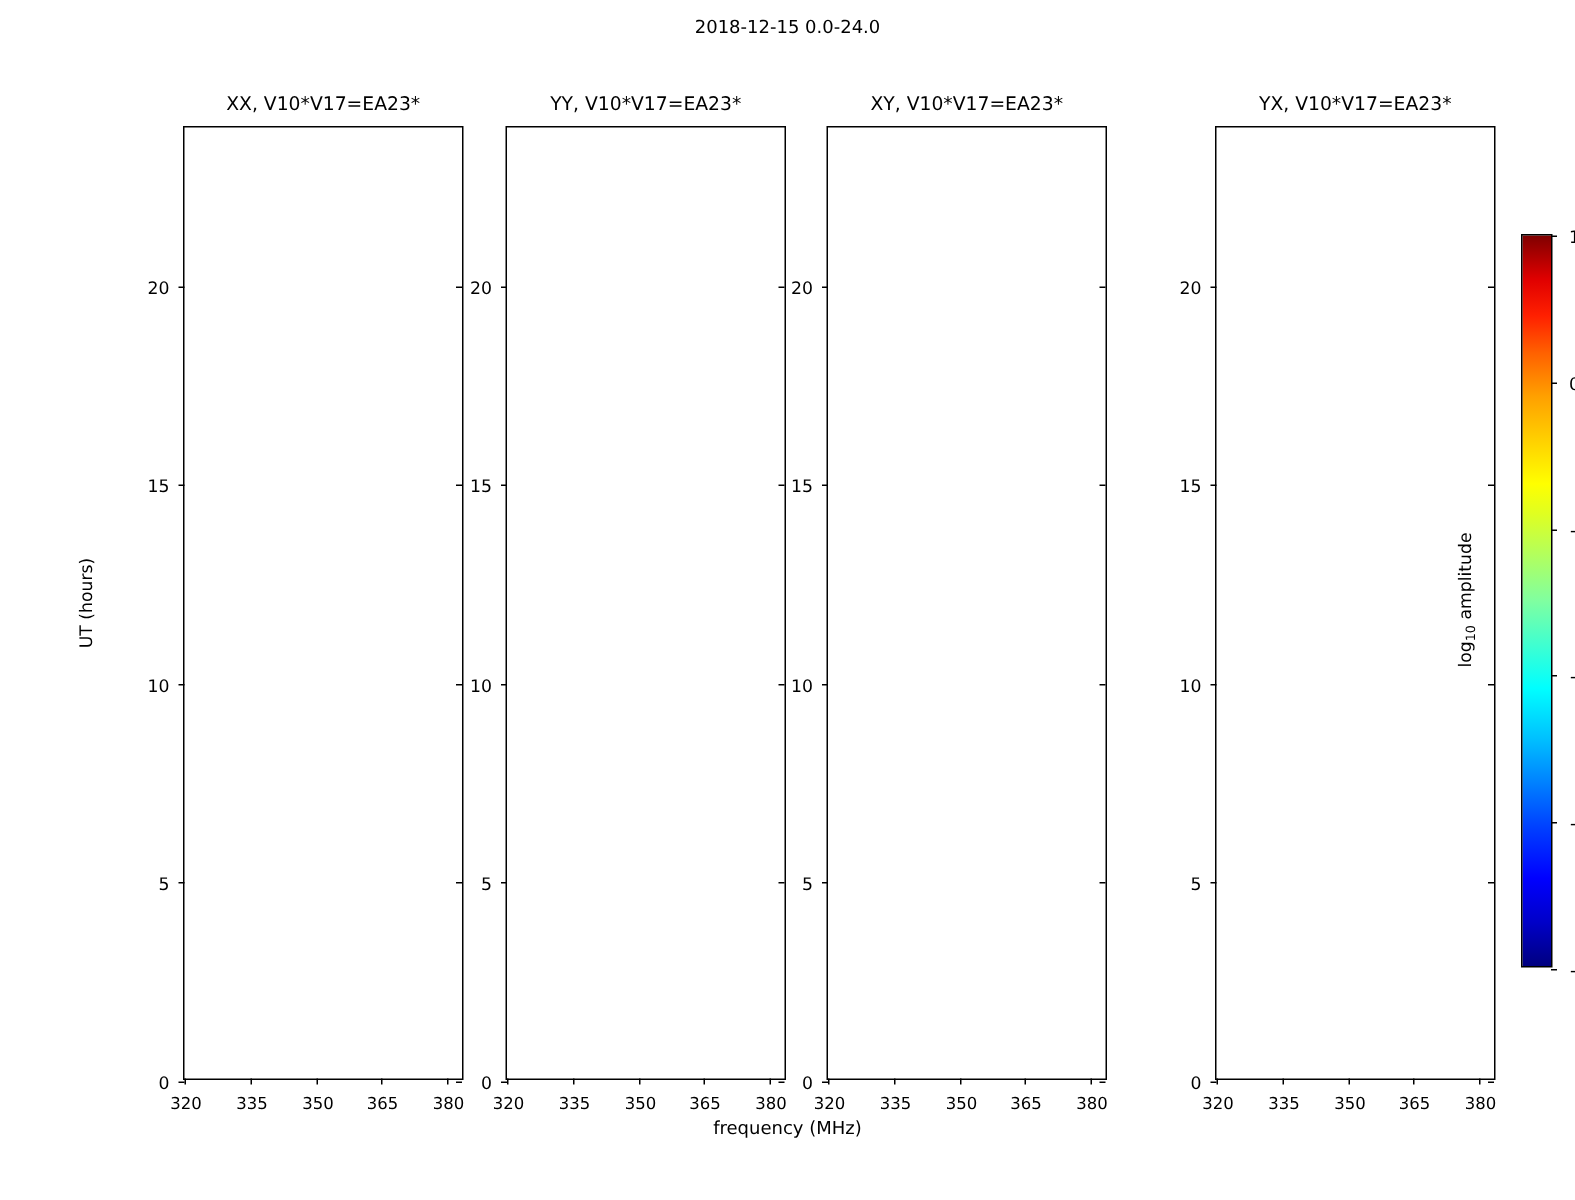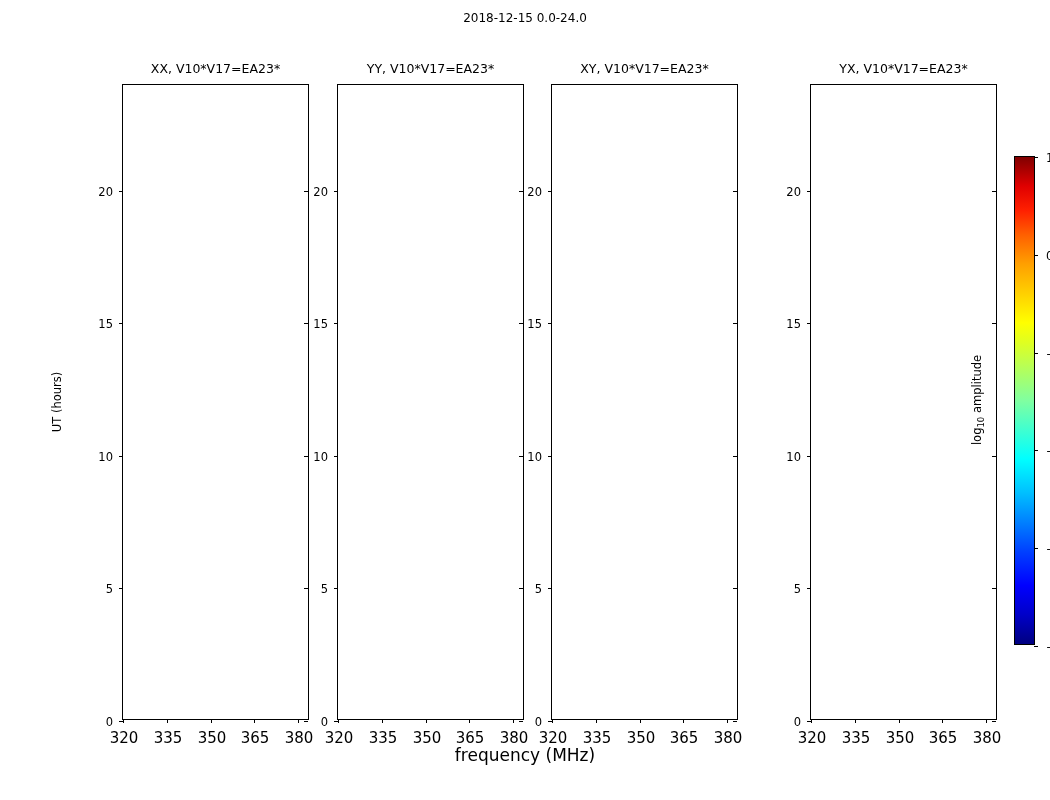--- a/index.html
+++ b/index.html
@@ -76,38 +76,38 @@
     bottom: -4px;
     height: 4px;
     width: 0;
     border-left: 1px solid #000;
   }
   .tick-x-label {
     position: absolute;
     top: 100%;
     margin-top: 6px;
     transform: translateX(-50%);
-    font-size: 15px;
+    font-size: 11px;
     white-space: nowrap;
   }
   .ylabel {
     position: absolute;
     left: 57px;
     top: 402px;
     transform: translate(-50%, -50%) rotate(-90deg);
     font-size: 11.5px;
     white-space: nowrap;
   }
   .xlabel {
     position: absolute;
     top: 745px;
     left: 0;
     width: 1050px;
     text-align: center;
-    font-size: 17px;
+    font-size: 12px;
   }
   
   .cbar {
     position: absolute;
     left: 1014px;
     top: 156px;
     width: 21px;
     height: 489px;
     box-sizing: border-box;
     border: 1px solid #000;

